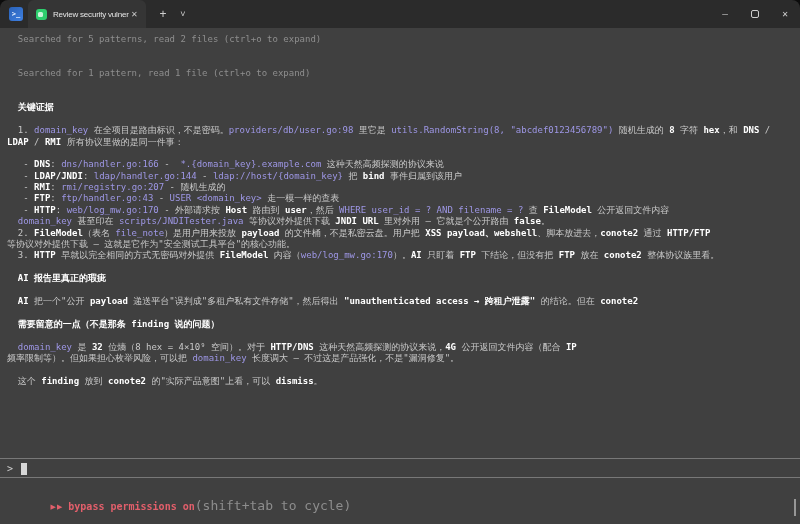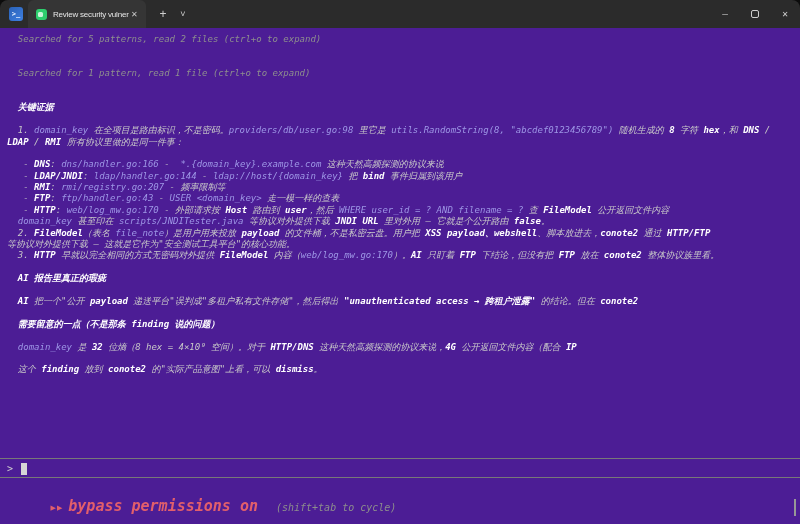--- a/index.html
+++ b/index.html
@@ -30,21 +30,21 @@
             justify-content:center; }
   .newtab { font-size:12px; margin-left:7px; }
   .dropdown { font-size:9px; }
   .tb-spacer { flex:1; }
   .win-btn { width:30px; height:28px; display:flex; align-items:center;
              justify-content:center; color:#cdcdcd; font-size:8px; }
   .max-glyph { width:8px; height:8px; border:1px solid #cdcdcd; border-radius:2px; }
 
   
   .terminal { position:absolute; top:28px; left:0; right:0; bottom:0;
-              background:#4c1d95; font-size:9px;font-style:italic; }
+              background:#404040; font-size:9px; }
   .output { position:absolute; top:6px; left:7px; right:9px; }
   .t-line { height:11.4px; line-height:11.4px; white-space:pre; overflow:hidden;
             font-size:9px; }
   .sg-p { color:#c9c9c9; }
   .sg-b { color:#ffffff; font-weight:bold; }
   .sg-c { color:#9e97e6; }
   .sg-d { color:#8e8e8e; }
 
   .sep { position:absolute; left:0; right:0; height:1px; background:#787878; }
   .sep-top { top:430px; }
@@ -53,22 +53,22 @@
   .input-row { position:absolute; top:433px; left:7px; height:15px; display:flex;
                align-items:center; }
   .prompt { color:#d0d0d0; font-size:10px; }
   .cursor { display:inline-block; width:6px; height:12px; background:#d6d6d6;
             margin-left:8px; }
 
   .status-row { position:absolute; top:457px; left:18px; height:14px;
                 line-height:14px; white-space:pre; }
   .chevrons { color:#e25f6b; font-family:"DejaVu Sans",sans-serif; font-size:7px;
               letter-spacing:1px; margin-right:5px; position:relative; top:-1px; }
-  .status-label { color:#e25f6b; font-weight:bold; font-size:15px; }
-  .status-hint { color:#8d8d8d; font-size:10px; margin-left:18px; }
+  .status-label { color:#e25f6b; font-weight:bold; font-size:10px; }
+  .status-hint { color:#8d8d8d; font-size:13px; margin-left:0; }
   .scroll-thumb { position:absolute; right:4px; top:471px; width:2px; height:17px;
                   background:#979797; }
 </style>
 </head>
 <body>
 
 <div class="window">
 
   <div class="titlebar">
     <div class="app-icon">&gt;_</div>
@@ -95,35 +95,36 @@
         <div class="t-line"><span class="sg-d">  Searched for 1 pattern, read 1 file (ctrl+o to expand)</span></div>
         <div class="t-line"></div>
         <div class="t-line"></div>
         <div class="t-line"><span class="sg-b">  关键证据</span></div>
         <div class="t-line"></div>
         <div class="t-line"><span class="sg-p">  1. </span><span class="sg-c">domain_key</span><span class="sg-p"> 在全项目是路由标识，不是密码。</span><span class="sg-c">providers/db/user.go:98</span><span class="sg-p"> 里它是 </span><span class="sg-c">utils.RandomString(8, "abcdef0123456789")</span><span class="sg-p"> 随机生成的 </span><span class="sg-b">8</span><span class="sg-p"> 字符 </span><span class="sg-b">hex</span><span class="sg-p">，和 </span><span class="sg-b">DNS</span><span class="sg-p"> /</span></div>
         <div class="t-line"><span class="sg-b">LDAP</span><span class="sg-p"> / </span><span class="sg-b">RMI</span><span class="sg-p"> 所有协议里做的是同一件事：</span></div>
         <div class="t-line"></div>
         <div class="t-line"><span class="sg-p">   - </span><span class="sg-b">DNS</span><span class="sg-p">: </span><span class="sg-c">dns/handler.go:166</span><span class="sg-p"> -  </span><span class="sg-c">*.{domain_key}.example.com</span><span class="sg-p"> 这种天然高频探测的协议来说</span></div>
         <div class="t-line"><span class="sg-p">   - </span><span class="sg-b">LDAP/JNDI</span><span class="sg-p">: </span><span class="sg-c">ldap/handler.go:144</span><span class="sg-p"> - </span><span class="sg-c">ldap://host/{domain_key}</span><span class="sg-p"> 把 </span><span class="sg-b">bind</span><span class="sg-p"> 事件归属到该用户</span></div>
-        <div class="t-line"><span class="sg-p">   - </span><span class="sg-b">RMI</span><span class="sg-p">: </span><span class="sg-c">rmi/registry.go:207</span><span class="sg-p"> - 频率限制等</span></div>
+        <div class="t-line"><span class="sg-p">   - </span><span class="sg-b">RMI</span><span class="sg-p">: </span><span class="sg-c">rmi/registry.go:207</span><span class="sg-p"> - 随机生成的</span></div>
         <div class="t-line"><span class="sg-p">   - </span><span class="sg-b">FTP</span><span class="sg-p">: </span><span class="sg-c">ftp/handler.go:43</span><span class="sg-p"> - </span><span class="sg-c">USER &lt;domain_key&gt;</span><span class="sg-p"> 走一模一样的查表</span></div>
         <div class="t-line"><span class="sg-p">   - </span><span class="sg-b">HTTP</span><span class="sg-p">: </span><span class="sg-c">web/log_mw.go:170</span><span class="sg-p"> - 外部请求按 </span><span class="sg-b">Host</span><span class="sg-p"> 路由到 </span><span class="sg-b">user</span><span class="sg-p">，然后 </span><span class="sg-c">WHERE user_id = ? AND filename = ?</span><span class="sg-p"> 查 </span><span class="sg-b">FileModel</span><span class="sg-p"> 公开返回文件内容</span></div>
         <div class="t-line"><span class="sg-p">  </span><span class="sg-c">domain_key</span><span class="sg-p"> 甚至印在 </span><span class="sg-c">scripts/JNDITester.java</span><span class="sg-p"> 等协议对外提供下载 </span><span class="sg-b">JNDI URL</span><span class="sg-p"> 里对外用 — 它就是个公开路由 </span><span class="sg-b">false</span><span class="sg-p">。</span></div>
         <div class="t-line"><span class="sg-p">  2. </span><span class="sg-b">FileModel</span><span class="sg-p">（表名 </span><span class="sg-c">file_note</span><span class="sg-p">）是用户用来投放 </span><span class="sg-b">payload</span><span class="sg-p"> 的文件桶，不是私密云盘。用户把 </span><span class="sg-b">XSS payload、webshell</span><span class="sg-p">、脚本放进去，</span><span class="sg-b">conote2</span><span class="sg-p"> 通过 </span><span class="sg-b">HTTP/FTP</span></div>
         <div class="t-line"><span class="sg-p">等协议对外提供下载 — 这就是它作为"安全测试工具平台"的核心功能。</span></div>
         <div class="t-line"><span class="sg-p">  3. </span><span class="sg-b">HTTP</span><span class="sg-p"> 早就以完全相同的方式无密码对外提供 </span><span class="sg-b">FileModel</span><span class="sg-p"> 内容（</span><span class="sg-c">web/log_mw.go:170</span><span class="sg-p">）。</span><span class="sg-b">AI</span><span class="sg-p"> 只盯着 </span><span class="sg-b">FTP</span><span class="sg-p"> 下结论，但没有把 </span><span class="sg-b">FTP</span><span class="sg-p"> 放在 </span><span class="sg-b">conote2</span><span class="sg-p"> 整体协议族里看。</span></div>
         <div class="t-line"></div>
         <div class="t-line"><span class="sg-b">  AI 报告里真正的瑕疵</span></div>
         <div class="t-line"></div>
         <div class="t-line"><span class="sg-p">  </span><span class="sg-b">AI</span><span class="sg-p"> 把一个"公开 </span><span class="sg-b">payload</span><span class="sg-p"> 递送平台"误判成"多租户私有文件存储"，然后得出 </span><span class="sg-b">"unauthenticated access → 跨租户泄露"</span><span class="sg-p"> 的结论。但在 </span><span class="sg-b">conote2</span></div>
         <div class="t-line"></div>
         <div class="t-line"><span class="sg-b">  需要留意的一点（不是那条 finding 说的问题）</span></div>
         <div class="t-line"></div>
         <div class="t-line"><span class="sg-p">  </span><span class="sg-c">domain_key</span><span class="sg-p"> 是 </span><span class="sg-b">32</span><span class="sg-p"> 位熵（8 hex = 4×10⁹ 空间）。对于 </span><span class="sg-b">HTTP/DNS</span><span class="sg-p"> 这种天然高频探测的协议来说，</span><span class="sg-b">4G</span><span class="sg-p"> 公开返回文件内容（配合 </span><span class="sg-b">IP</span></div>
+        <div class="t-line"><span class="sg-p">频率限制等）。但如果担心枚举风险，可以把 </span><span class="sg-c">domain_key</span><span class="sg-p"> 长度调大 — 不过这是产品强化，不是"漏洞修复"。</span></div>
         <div class="t-line"></div>
         <div class="t-line"><span class="sg-p">  这个 </span><span class="sg-b">finding</span><span class="sg-p"> 放到 </span><span class="sg-b">conote2</span><span class="sg-p"> 的"实际产品意图"上看，可以 </span><span class="sg-b">dismiss</span><span class="sg-p">。</span></div>
         <div class="t-line"></div>
       </div>
 
     <div class="sep sep-top"></div>
     <div class="input-row">
       <span class="prompt">&gt;</span>
       <span class="cursor"></span>
     </div>

